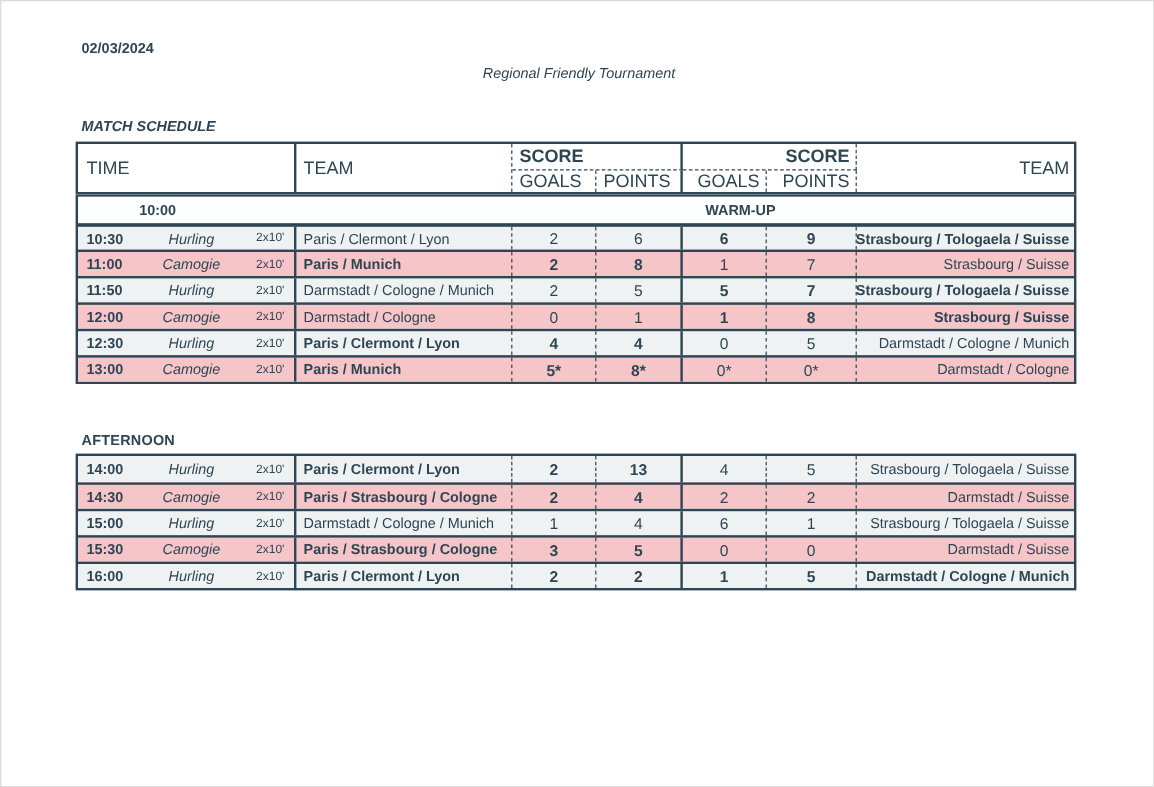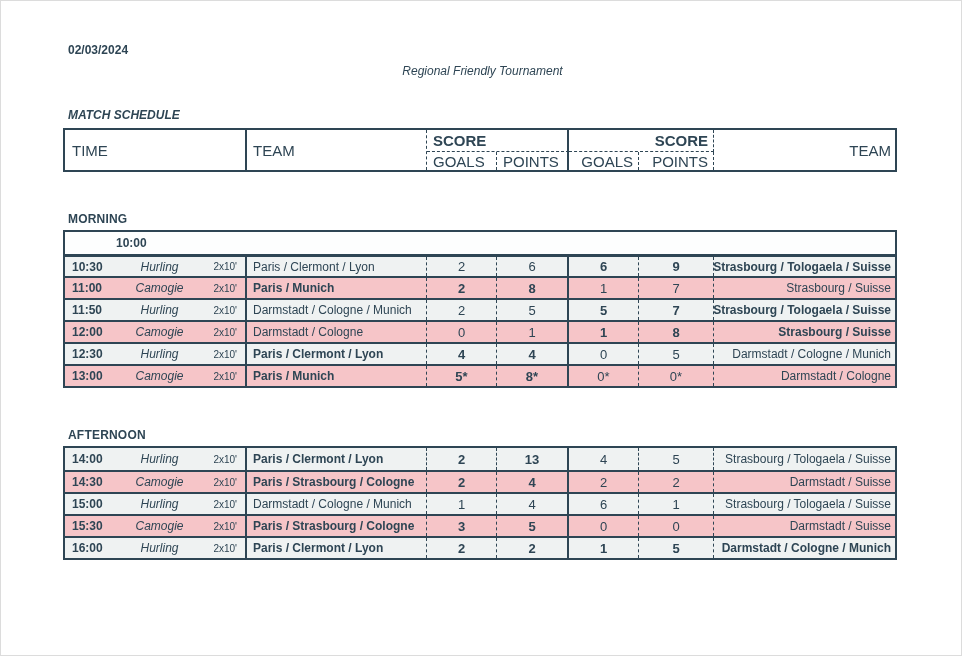--- a/index.html
+++ b/index.html
@@ -5,21 +5,21 @@
   :root{
     --ink:#2e4554;
     --red:#ea1c22;
     --pink:#f6c5c8;
     --grey:#eff2f2;
     --whiterow:#fdfefe;
   }
   *{box-sizing:border-box;margin:0;padding:0;}
   body{background:#fff;font-family:"Liberation Sans","DejaVu Sans",sans-serif;color:var(--ink);}
   .page{position:relative;width:962px;height:656px;background:#ffffff;box-shadow:inset 0 0 0 1px #dcdcdc;overflow:hidden;}
-  .doc{position:absolute;left:63px;top:10px;width:834px;}
+  .doc{position:absolute;left:63px;top:0;width:834px;}
 
   .date{margin:33px 0 0 5px;font-size:12px;font-weight:700;}
   .subtitle{margin:7px 0 0 5px;font-size:12px;font-style:italic;text-align:center;}
   .banner{margin-top:10px;height:21px;background:var(--red);color:#fff;font-size:11.5px;font-weight:700;line-height:21px;padding-left:7px;letter-spacing:.3px;}
   .match-schedule{margin:30px 0 0 5px;font-size:12px;font-weight:700;font-style:italic;}
 
   
   .sched-header{margin-top:6px;display:grid;grid-template-columns:182px 180px 70px 72px 70px 75px 185px;grid-template-rows:22px 18px;border:2px solid var(--ink);font-size:15px;background:#fff;}
   .sched-header .hc{display:flex;align-items:center;overflow:hidden;}
   .h-time{grid-row:1/3;grid-column:1;border-right:2px solid var(--ink);padding-left:7px;}
@@ -77,24 +77,24 @@
       <div class="hc h-score1">SCORE</div>
       <div class="hc h-goals1">GOALS</div>
       <div class="hc h-points1">POINTS</div>
       <div class="hc h-score2">SCORE</div>
       <div class="hc h-goals2">GOALS</div>
       <div class="hc h-points2">POINTS</div>
       <div class="hc h-team2">TEAM</div>
     </div>
 
     <div class="section">
-      <div class="section-title">MORNING</div>
       <div class="section-table">
   <div class="row break">
     <div class="cell c-btime">10:00</div>
+    <div class="cell c-break">WARM-UP</div>
   </div>
 
   <div class="row match thick-top hurling away-win">
     <div class="cell c-time">10:30</div>
     <div class="cell c-sport">Hurling</div>
     <div class="cell c-dur">2x10'</div>
     <div class="cell c-team1">Paris / Clermont / Lyon</div>
     <div class="cell c-goals1">2</div>
     <div class="cell c-points1">6</div>
     <div class="cell c-goals2">6</div>

